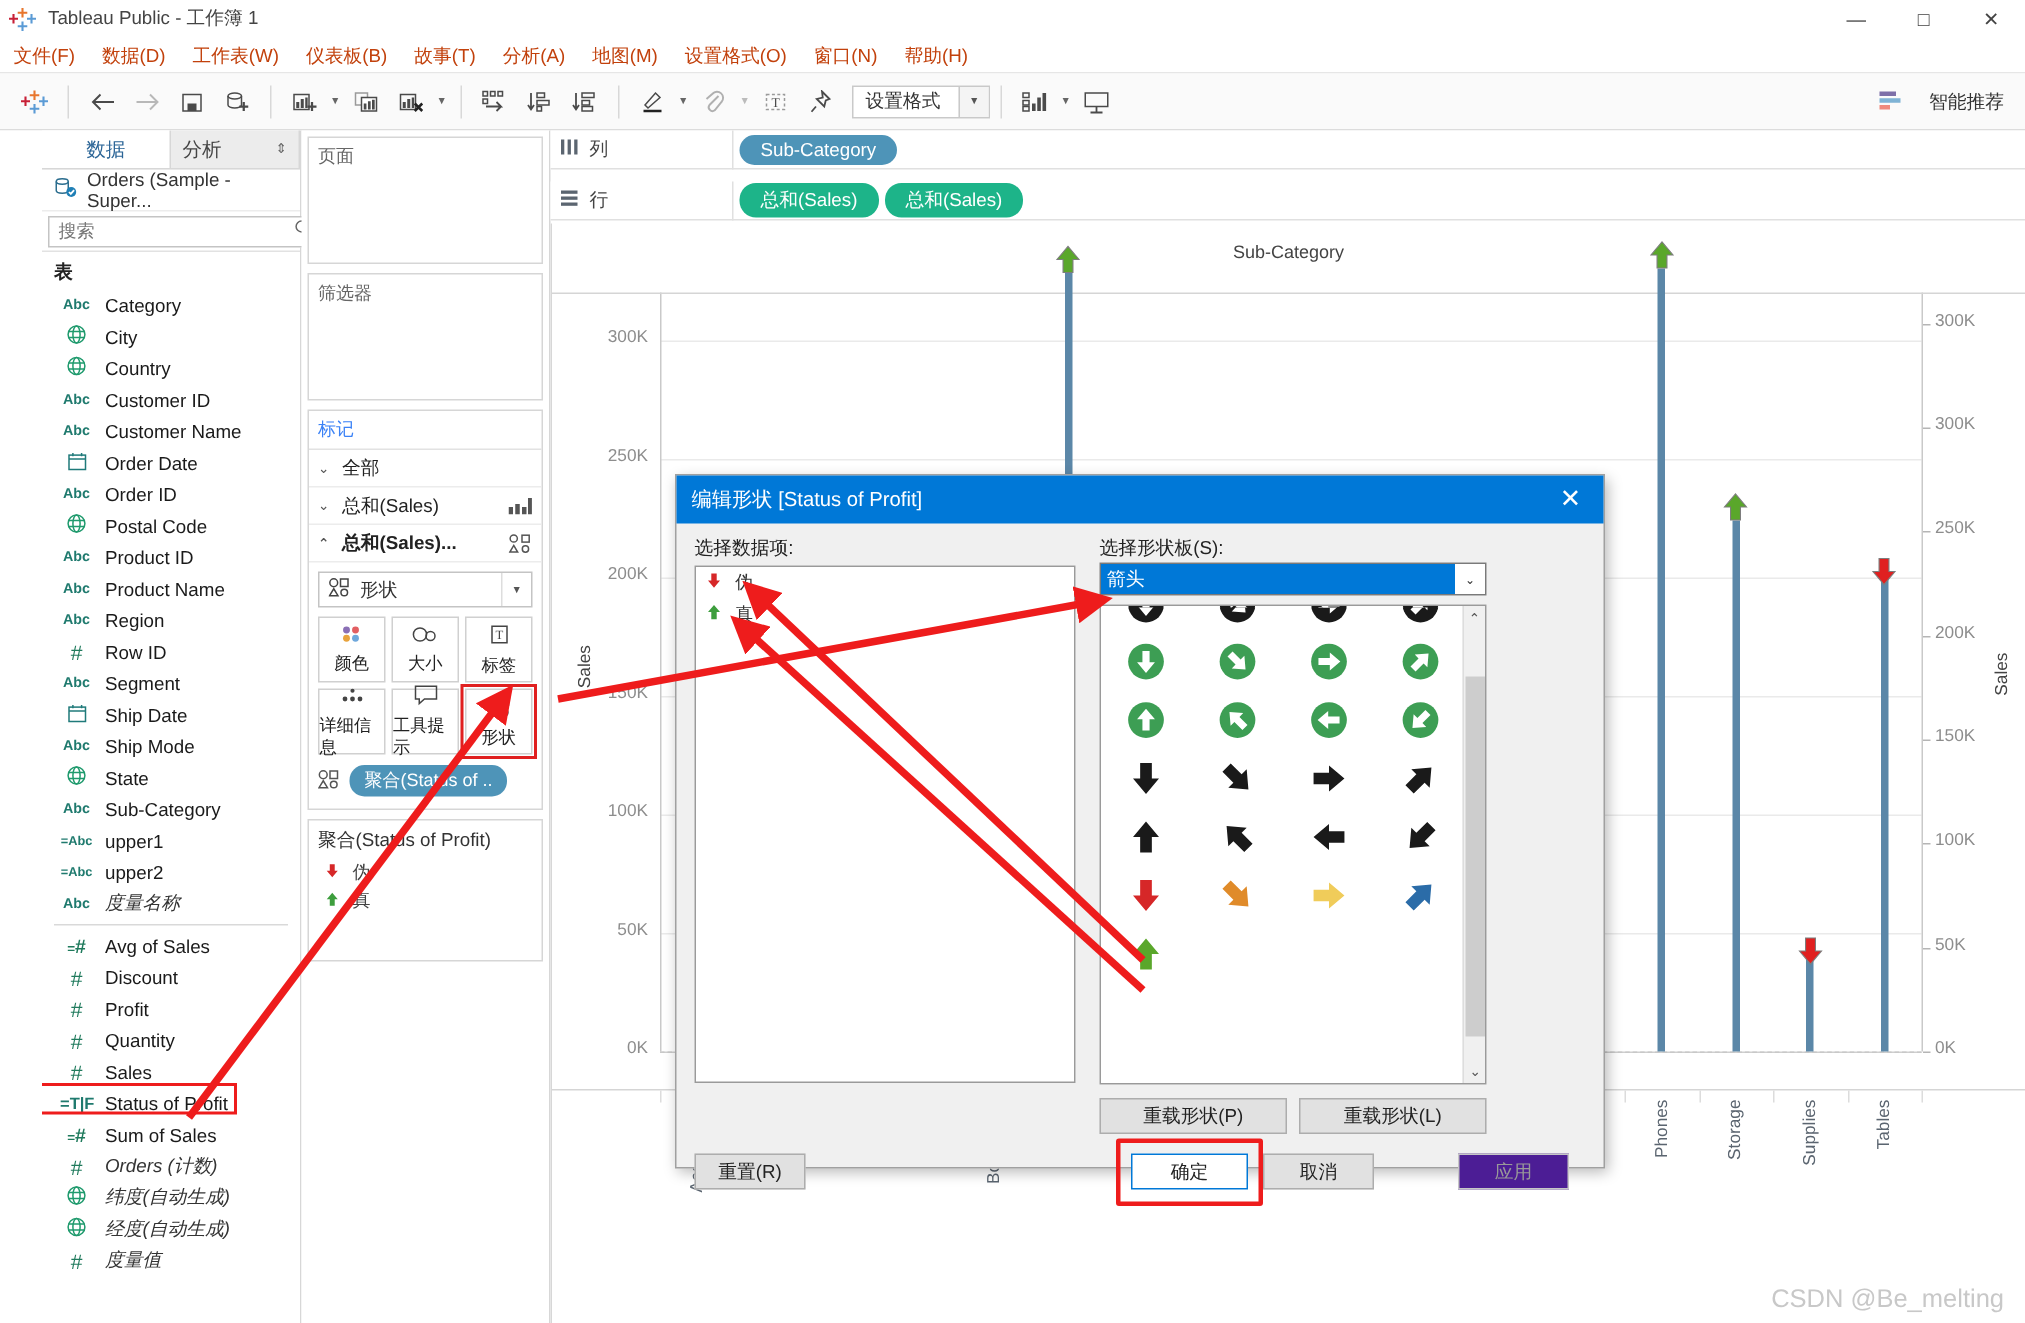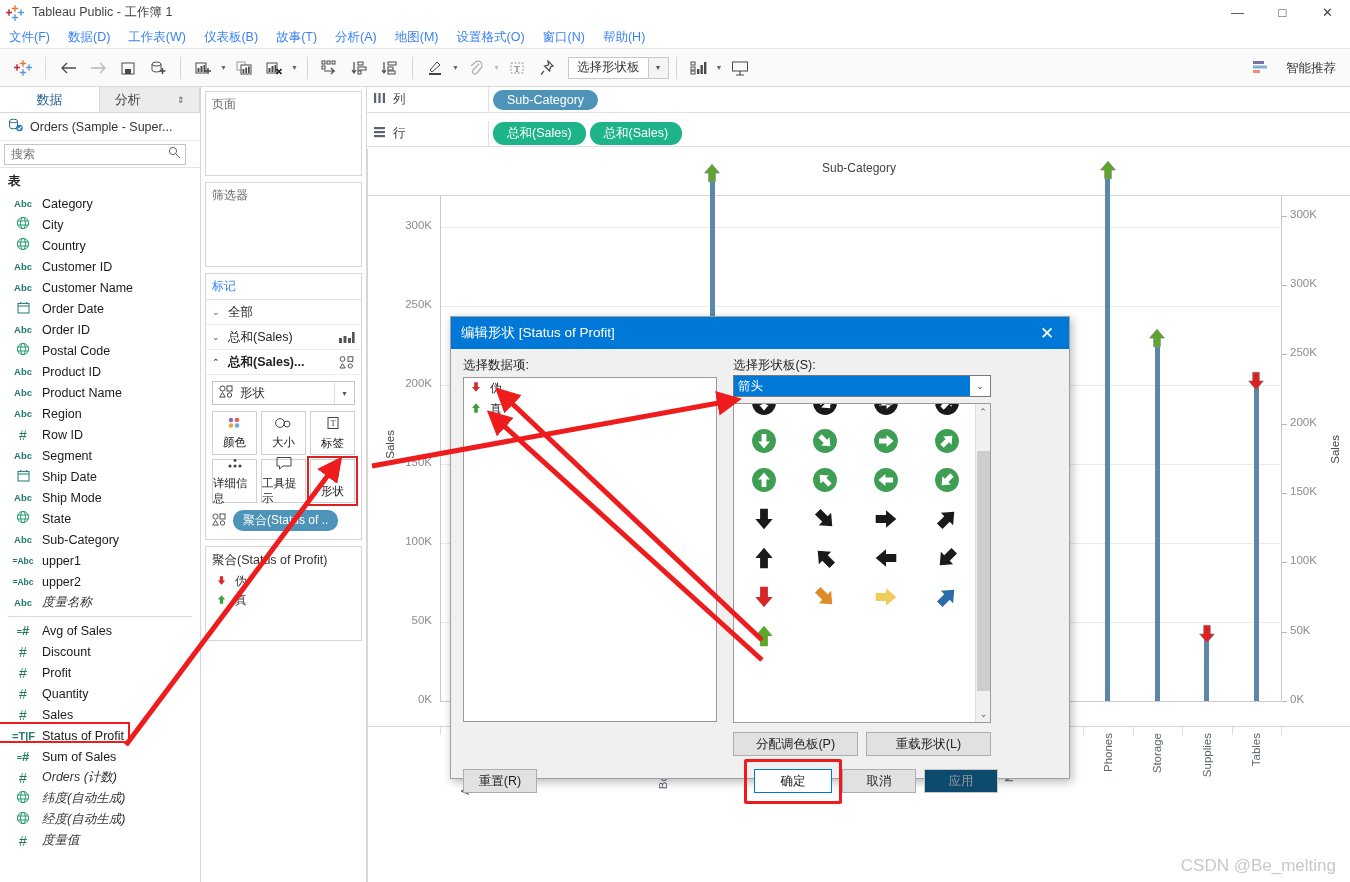--- a/index.html
+++ b/index.html
@@ -23,21 +23,21 @@
   .tb-title { font-size: 12.5px; color: #444; margin-left: 4px; }
   .tb-btns { position: absolute; right: 0; top: 0; display: flex; height: 25px; }
   .tb-btn { width: 45px; height: 25px; display:flex; align-items:center; justify-content:center;
             color:#444; font-size: 13px; }
 
   
   .menubar {
     position: absolute; top: 25px; left: 0; width: 1350px; height: 24px;
     display: flex; align-items: center; background: #fff; border-bottom: 1px solid #e6e6e6;
   }
-  .menu-item { padding: 0 9px; font-size: 12.5px; color: #3b82f6; line-height: 24px; cursor: default; }
+  .menu-item { padding: 0 9px; font-size: 12.5px; color: #c2410c; line-height: 24px; cursor: default; }
 
   
   .toolbar {
     position: absolute; top: 49px; left: 0; width: 1350px; height: 38px;
     background: #fafafa; border-bottom: 1px solid #dcdcdc;
     display: flex; align-items: center;
   }
   .tbar-sep { width: 1px; height: 22px; background: #d8d8d8; margin: 0 7px; }
   .tbar-btn { width: 26px; height: 26px; display:flex; align-items:center; justify-content:center;
               margin: 0 2px; border-radius: 2px; }
@@ -51,21 +51,21 @@
   .fitsel .arw { width: 20px; height: 20px; border-left: 1px solid #c9c9c9;
                  display:flex; align-items:center; justify-content:center; font-size:7px; color:#555; background:#f4f4f4;}
   .showme {
     position: absolute; right: 8px; top: 7px; height: 24px; display: flex;
     align-items: center; gap: 16px; padding: 0 6px;
   }
   .showme .lbl { font-size: 12.5px; color: #333; }
 
   
   .leftpane { position: absolute; top: 87px; left: 0; width: 201px; height: 795px;
-              background: #fff; border-right: 1px solid #d7d7d7; }
+              background: #fff; border-right: 1px solid #d7d7d7; padding-left: 28px; }
   .pane-tabs { display: flex; height: 26px; border-bottom: 1px solid #d7d7d7; background: #f2f2f2; }
   .pane-tab { flex: 1; display: flex; align-items: center; justify-content: center;
               font-size: 13px; color: #2a6496; border-right: 1px solid #d7d7d7; background: #fff; }
   .pane-tab.inactive { background: #ececec; color: #444; }
   .pane-tab .sortmark { margin-left: 36px; font-size: 9px; color:#666;}
   .ds-row { height: 28px; display: flex; align-items: center; padding-left: 8px; gap: 6px;
             border-bottom: 1px solid #ececec; }
   .ds-name { font-size: 12.5px; color: #333; }
   .searchrow { height: 27px; display: flex; align-items: center; padding: 3px 4px; gap: 17px;
                border-bottom: 1px solid #e2e2e2; }
@@ -161,21 +161,21 @@
   .pal-grid { display: grid; grid-template-columns: repeat(4, 1fr); }
   .pal-cell { height: 39px; display: flex; align-items: center; justify-content: center; }
   .scrollbar { position: absolute; right: 0; top: 0; width: 15px; height: 100%;
                background: #f0f0f0; border-left: 1px solid #ddd; }
   .sb-arrow { height: 16px; display:flex; align-items:center; justify-content:center;
               font-size: 9px; color:#555; background:#f0f0f0;}
   .sb-thumb { position: absolute; left: 1px; width: 13px; background: #cdcdcd; }
   .btn { border: 1px solid #adadad; background: #e1e1e1; font-size: 12.5px; color: #222;
          display: flex; align-items: center; justify-content: center; }
   .btn.primary { background: #fff; border: 1.5px solid #0078d7; }
-  .btn.disabled { color: #999; background: #0c4a6e; border-color: #c6c6c6; }
+  .btn.disabled { color: #999; background: #4c1d95; border-color: #c6c6c6; margin-left: 48px; }
   .redbox { position: absolute; border: 3px solid #ee1c1c; border-radius: 2px; pointer-events: none; }
 
   
   .annot { position: absolute; left: 0; top: 0; width: 1350px; height: 882px; pointer-events: none; }
 </style>
 </head>
 <body>
 
 <div id="app">
 
@@ -322,21 +322,21 @@
           <rect x="2" y="3" width="12" height="10" stroke="#9a9a9a" fill="none" stroke-dasharray="2 1.6"></rect>
           <text x="8" y="11.5" font-size="9" text-anchor="middle" fill="#4a4a4a" font-family="Liberation Serif, serif">T</text>
         </svg>
     </div>
     <div class="tbar-btn">
       <svg width="16" height="16" viewBox="0 0 16 16">
           <path d="M9 1 l5 5 l-2.5 1 l-1 4 l-5 -5 l4 -1 z M5 11 L2 14.5" stroke="#4a4a4a" fill="none" stroke-width="1.2"></path>
         </svg>
     </div>
     <div class="fitsel">
-      <div class="lbl">选择形状板</div>
+      <div class="lbl">设置格式</div>
       <div class="arw">▼</div>
     </div>
     <div class="tbar-sep"></div>
     <div class="tbar-btn">
       <svg width="18" height="16" viewBox="0 0 18 16">
           <rect x="1" y="2" width="4" height="3" stroke="#4a4a4a" fill="none"></rect>
           <rect x="1" y="7" width="4" height="3" stroke="#4a4a4a" fill="none"></rect>
           <rect x="1" y="11" width="4" height="3" stroke="#4a4a4a" fill="none"></rect>
           <rect x="7" y="9" width="2.4" height="5" fill="#4a4a4a"></rect>
           <rect x="10.5" y="5" width="2.4" height="9" fill="#4a4a4a"></rect>
@@ -1095,21 +1095,21 @@
             </div>
             <div class="pal-cell" style="height: 14px;">
               <div style="margin-top:-16px"><svg width="26" height="26" viewBox="0 0 24 24" style="transform:rotate(45deg)">
                   <circle cx="12" cy="12" r="11" fill="#1a1a1a"></circle>
                   <path d="M12 5 L17.5 11.5 H14.2 V18.5 H9.8 V11.5 H6.5 Z" fill="#fff"></path>
                 </svg></div>
             </div>
           </div>
         </div>
 
-      <div class="btn" style="position:absolute;left:282px;top:383px;width:125px;height:24px;">分配调色板(P)</div>
+      <div class="btn" style="position:absolute;left:282px;top:383px;width:125px;height:24px;">重载形状(P)</div>
       <div class="btn" style="position:absolute;left:415px;top:383px;width:125px;height:24px;">重载形状(L)</div>
 
       <div class="btn" style="position:absolute;left:12px;top:420px;width:74px;height:24px;">重置(R)</div>
       <div class="btn primary" style="position:absolute;left:303px;top:420px;width:78px;height:24px;">确定</div>
       <div class="btn" style="position:absolute;left:391px;top:420px;width:74px;height:24px;">取消</div>
       <div class="btn disabled" style="position:absolute;left:473px;top:420px;width:74px;height:24px;">应用</div>
 
       <div class="redbox" style="left:293px;top:410px;width:98px;height:45px;"></div>
     </div>
   </div>

